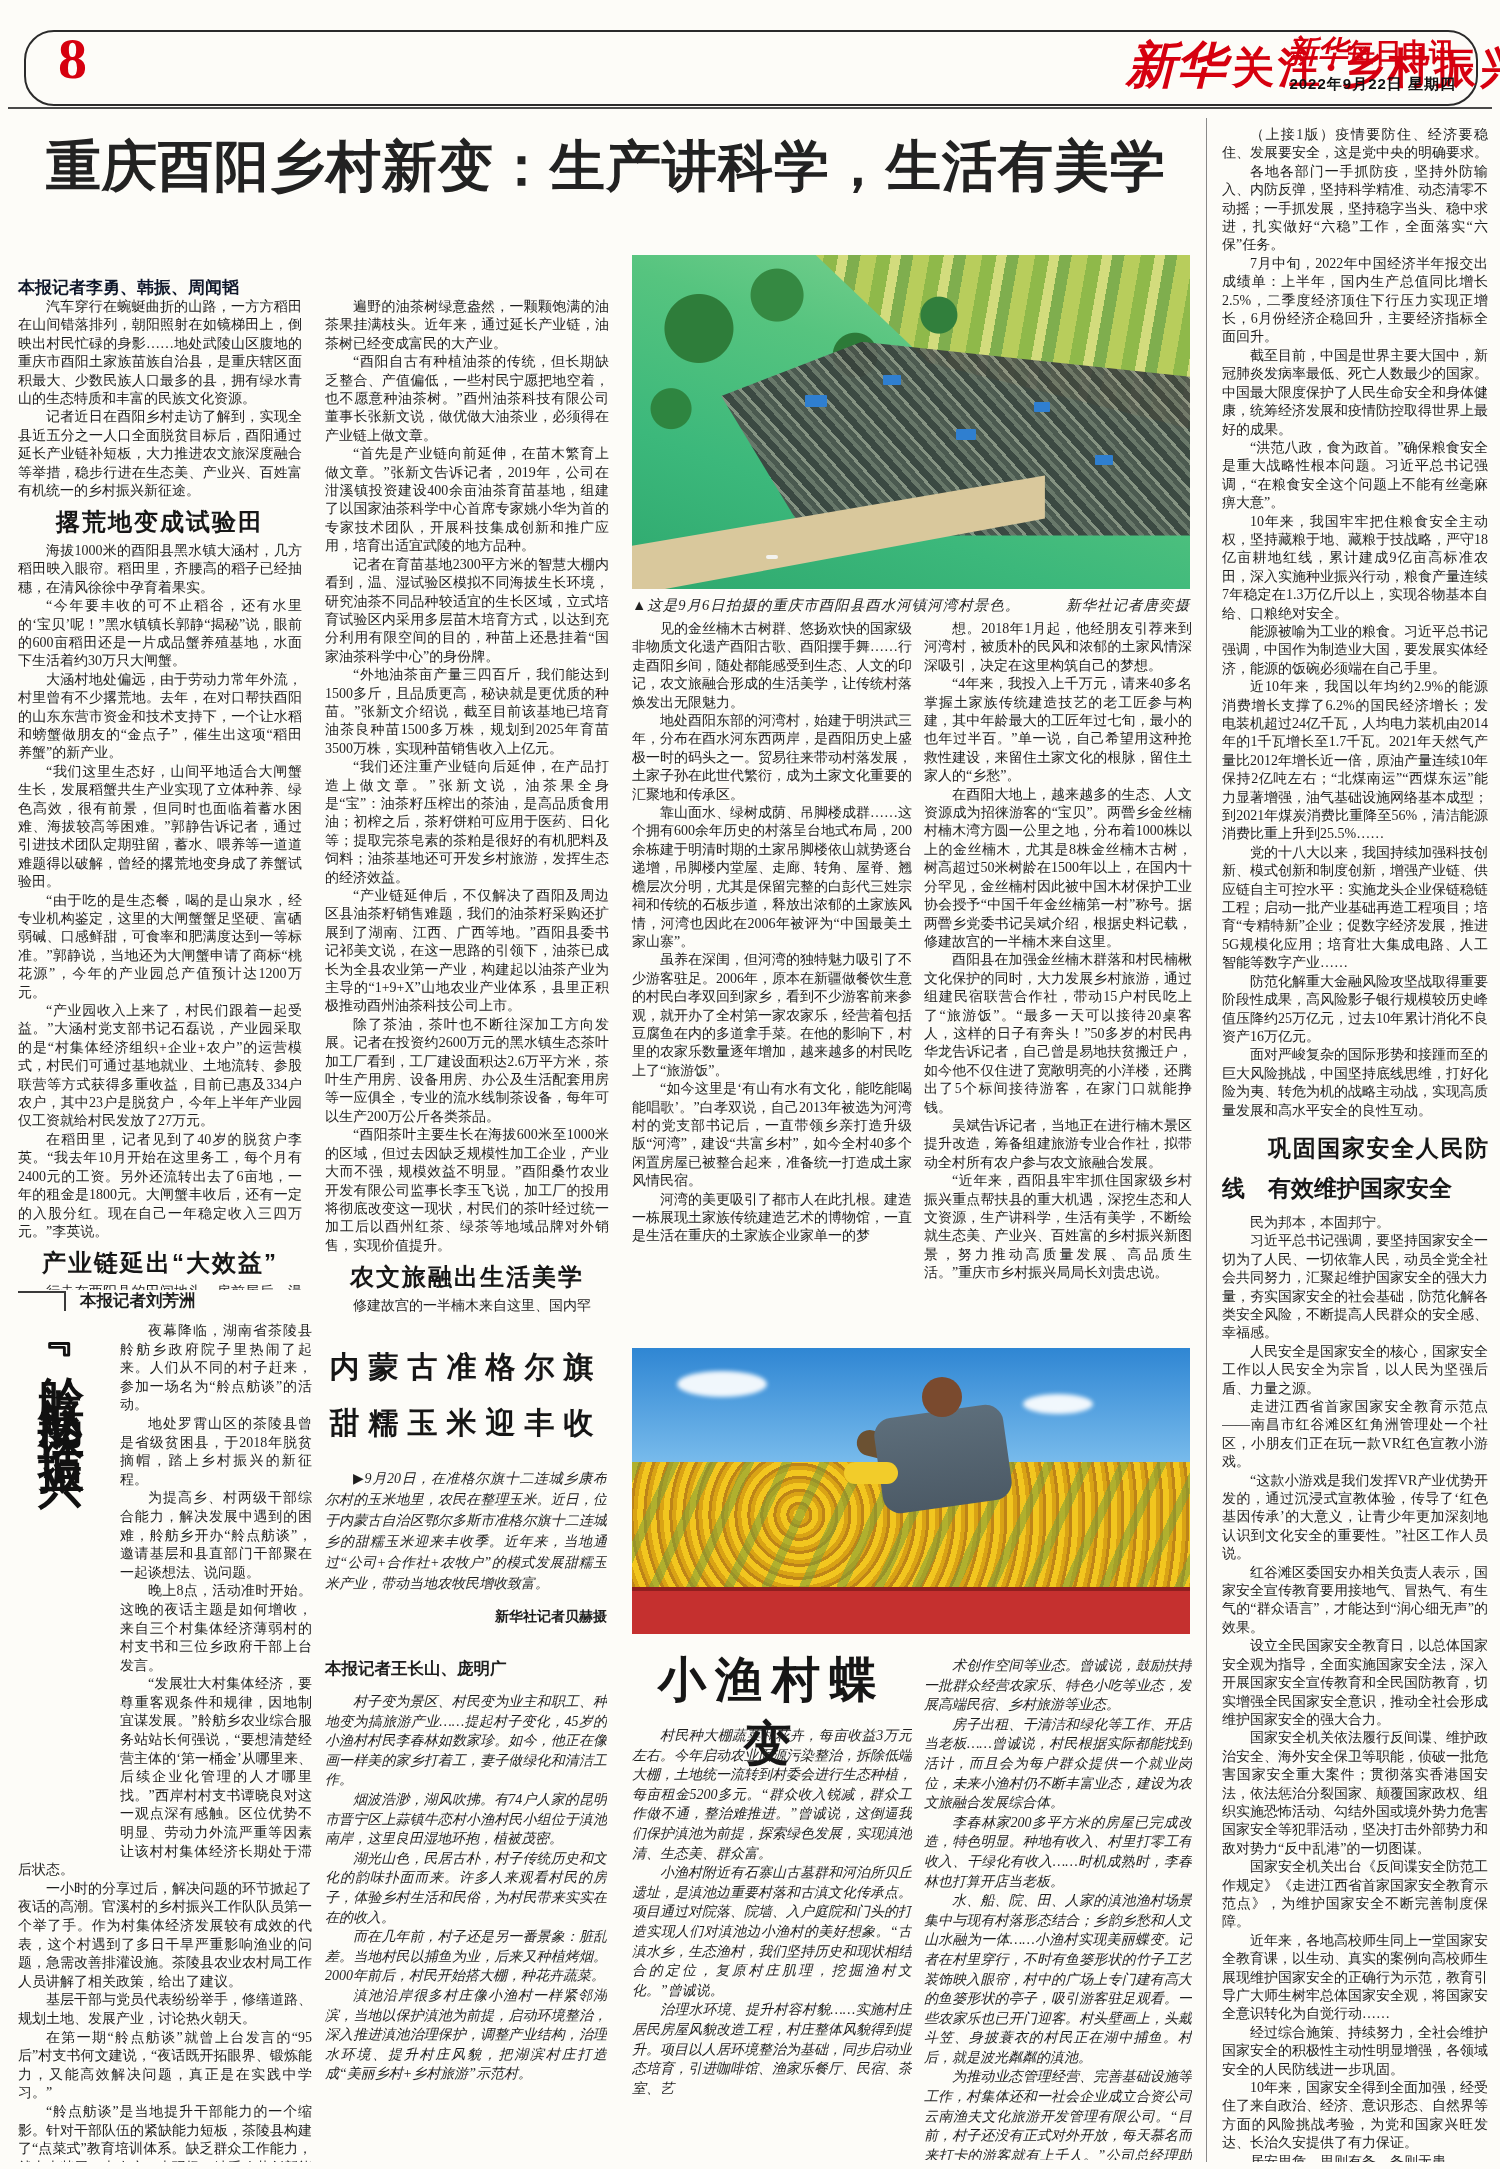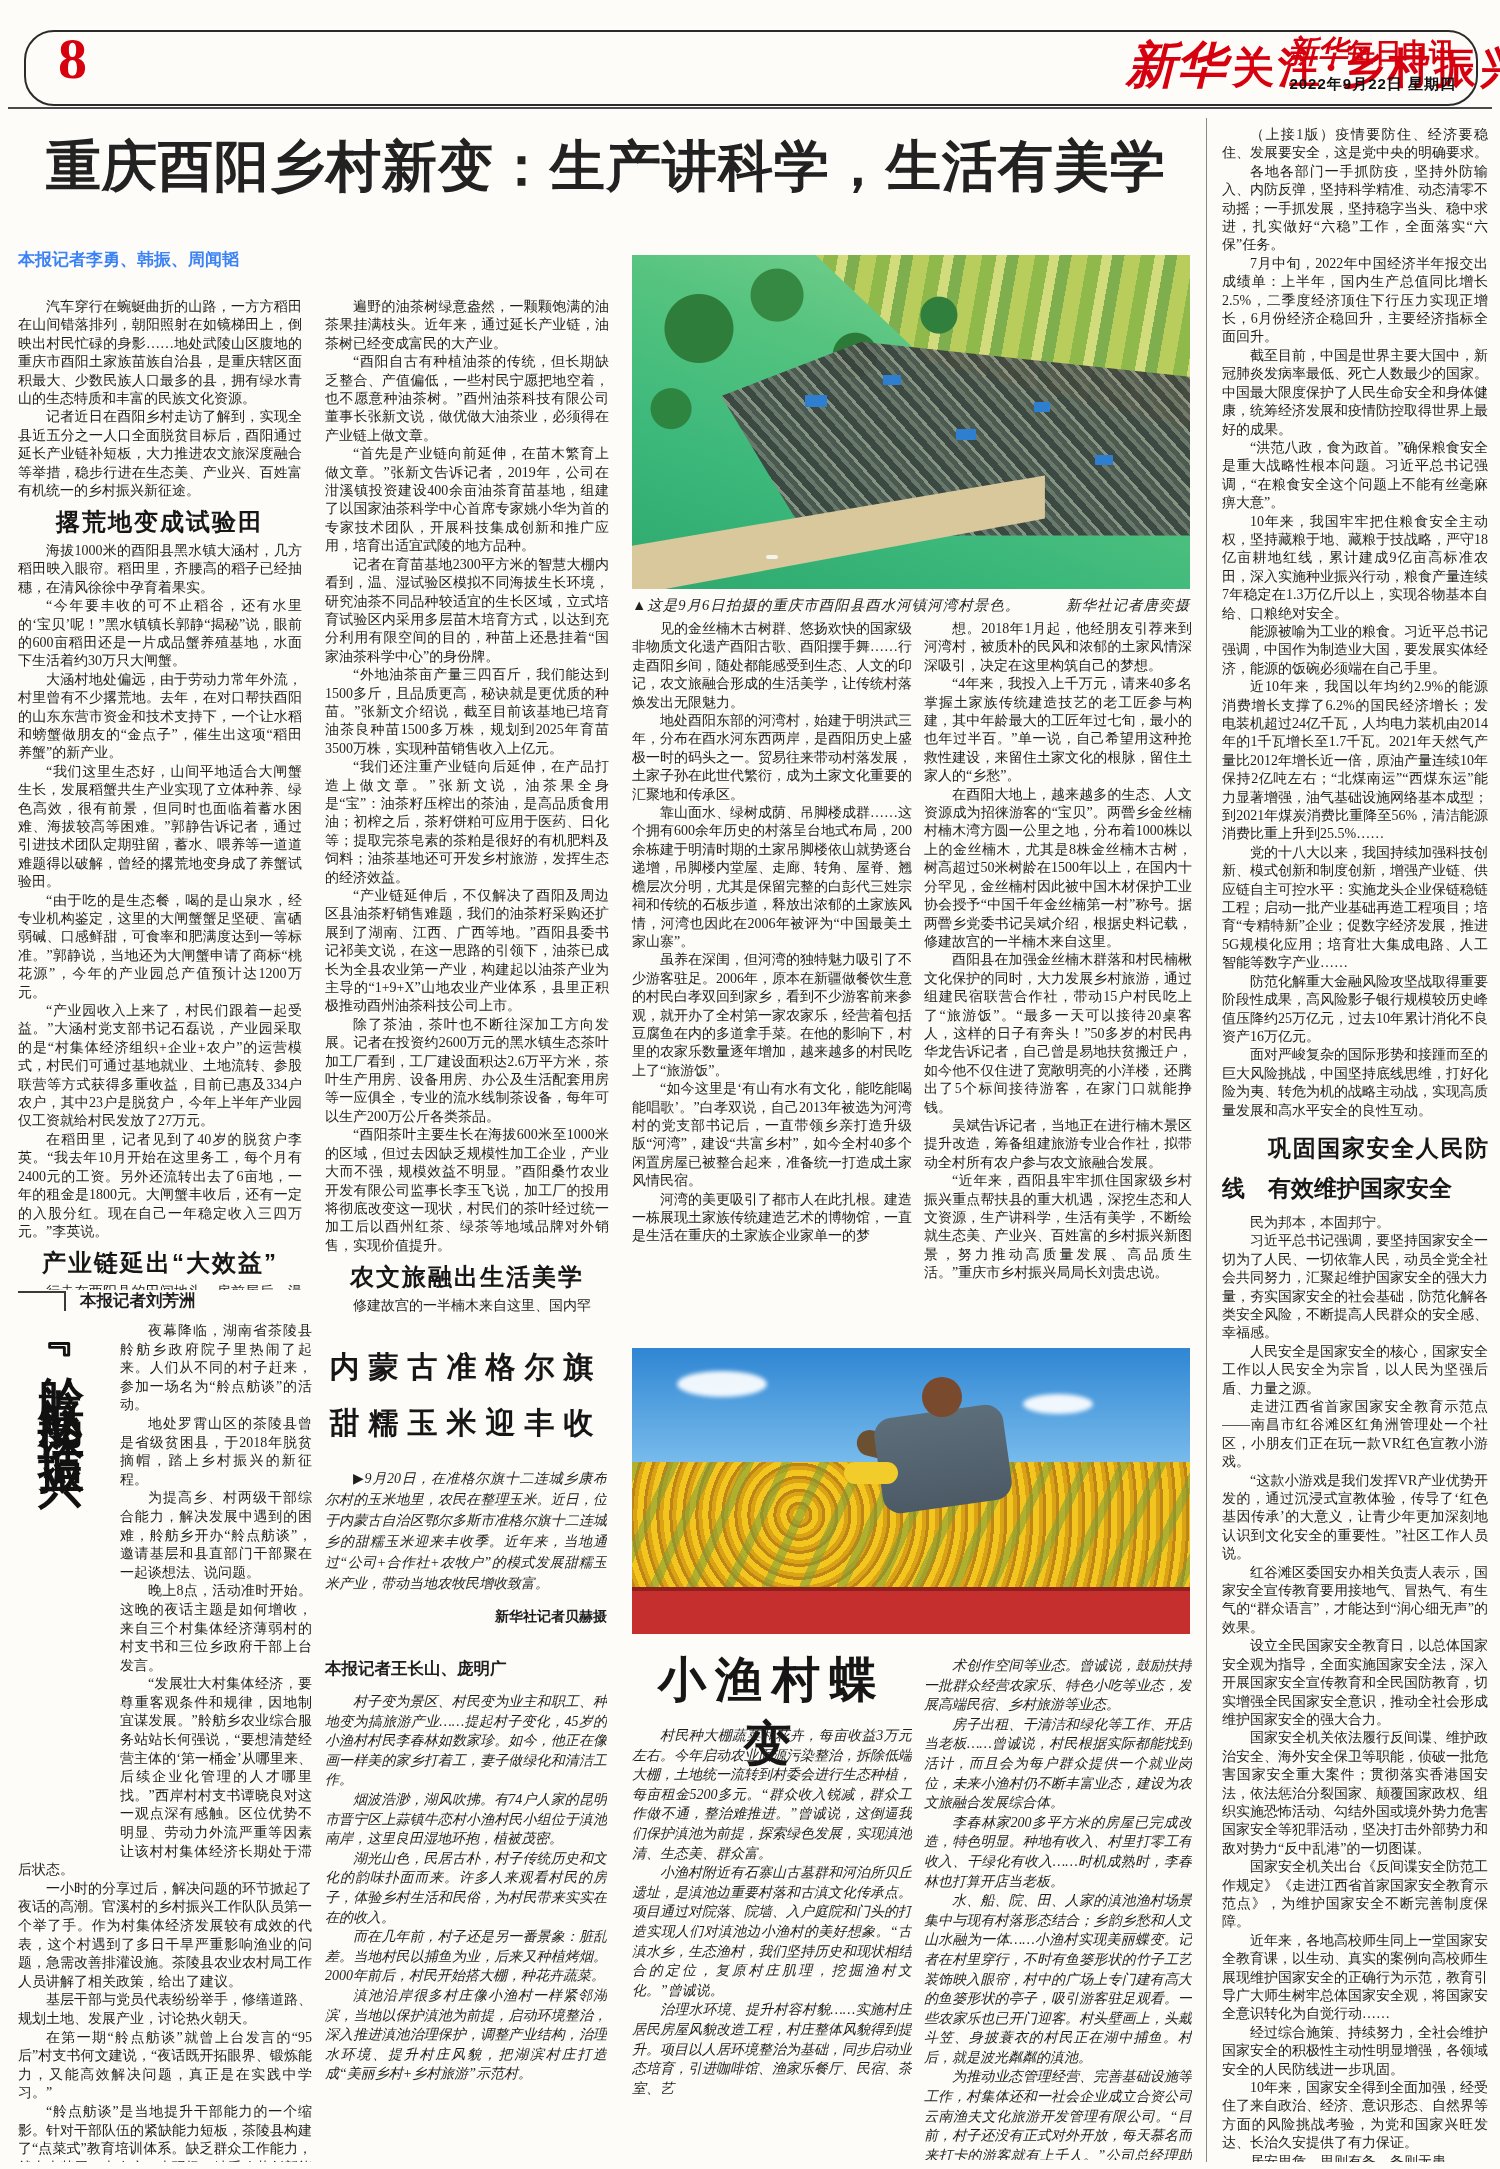--- a/index.html
+++ b/index.html
@@ -17,21 +17,21 @@
   .masthead .script{font-style:italic;font-size:50px;letter-spacing:0;margin-right:6px;}
   .paper-info{position:absolute;right:44px;top:36px;text-align:right;line-height:1;}
   .paper-name{color:#d6000f;font-weight:900;font-size:27px;}
   .paper-name .script{font-style:italic;font-size:31px;}
   .pub-date{margin-top:9px;font-size:15px;color:#111;letter-spacing:1px;font-weight:600;text-align:right;}
   .header-rule{position:absolute;left:8px;top:107px;width:1484px;border-top:2px solid #4a4a4a;}
 
   
   .main-headline{position:absolute;left:16px;top:126px;width:1180px;text-align:center;
       font-size:55px;font-weight:900;letter-spacing:1px;line-height:1.5;color:#222;}
-  .main-byline{position:absolute;left:18px;top:248px;font-size:17px;font-weight:700;color:#3b82f6;}
+  .main-byline{position:absolute;left:18px;top:276px;font-size:17px;font-weight:700;color:#0f172a;}
 
   .bodycol{position:absolute;overflow:hidden;font-size:14px;line-height:18.4px;text-align:justify;}
   .para{margin:0;text-indent:2em;}
   .subhead{font-family:"Liberation Sans","DejaVu Sans",sans-serif;font-weight:700;font-size:24px;
       letter-spacing:2px;text-align:center;text-indent:0;margin:13px 0 10px;color:#171717;}
   .subhead2{font-family:"Liberation Sans","DejaVu Sans",sans-serif;font-weight:700;font-size:23px;
       line-height:40px;text-indent:2em;text-align:justify;margin:8px 0 6px;color:#171717;}
 
   .col1{left:18px;top:298px;width:284px;height:992px;}
   .col2{left:325px;top:298px;width:284px;height:1036px;}

